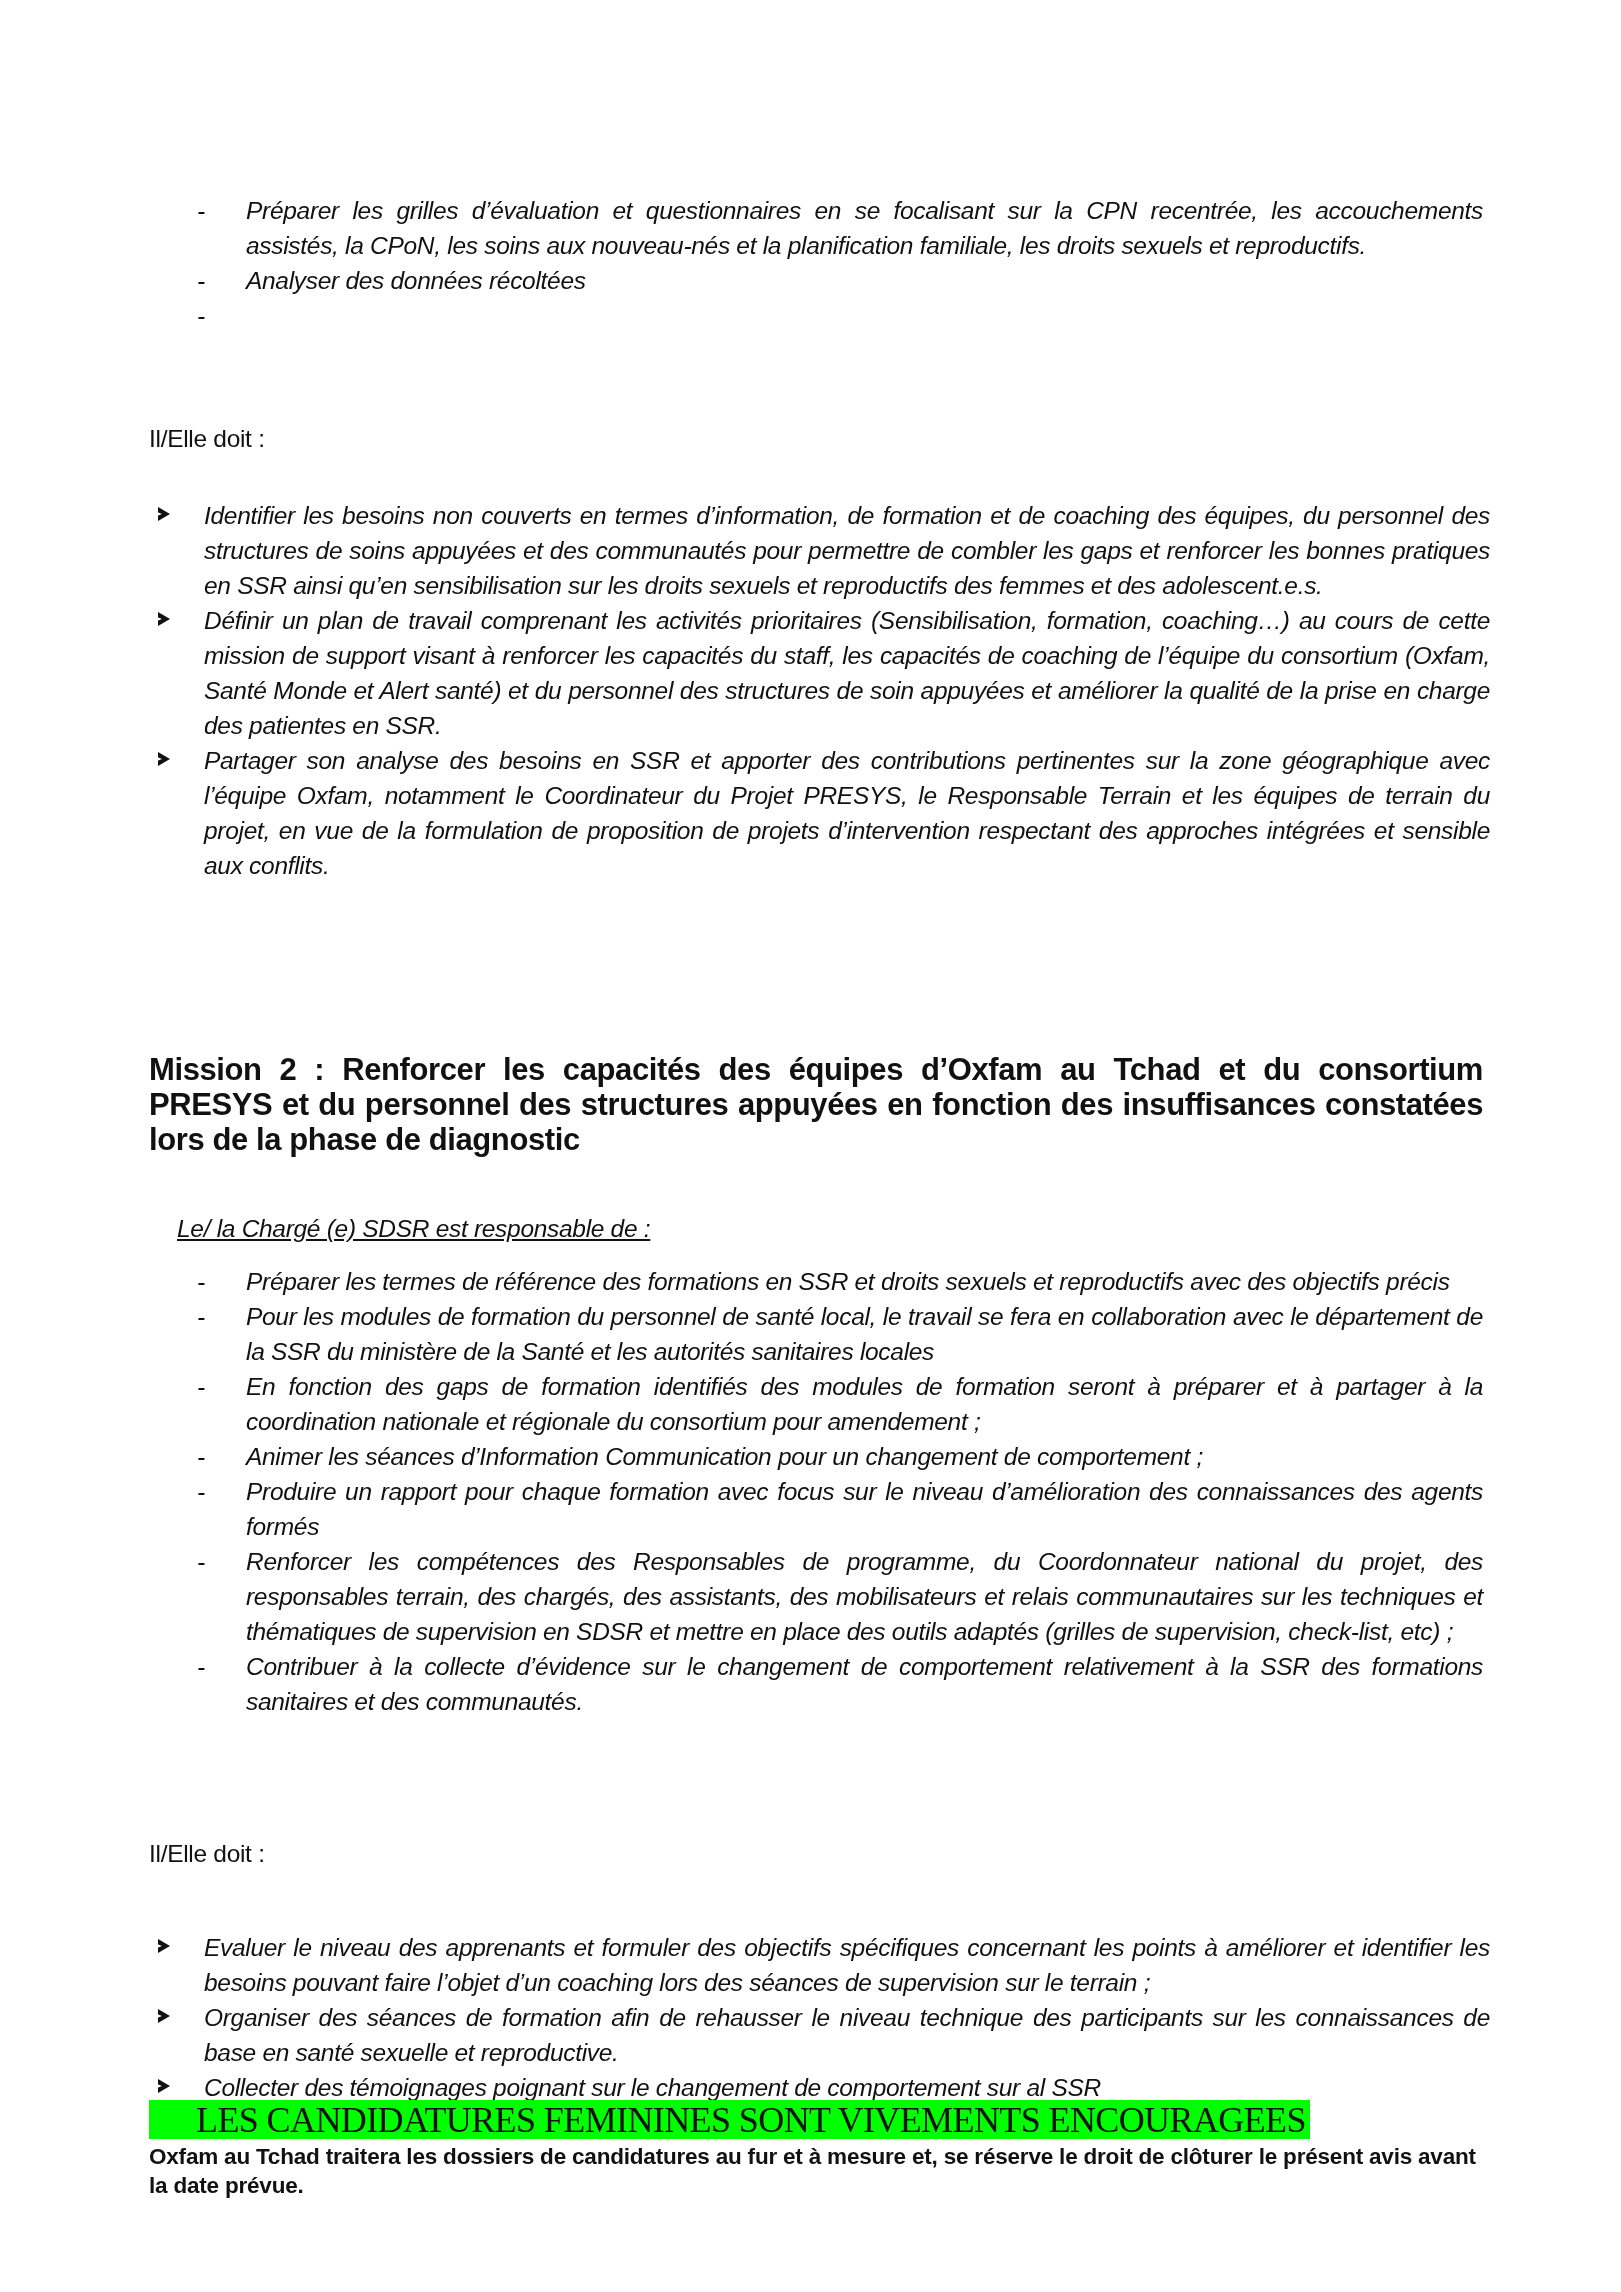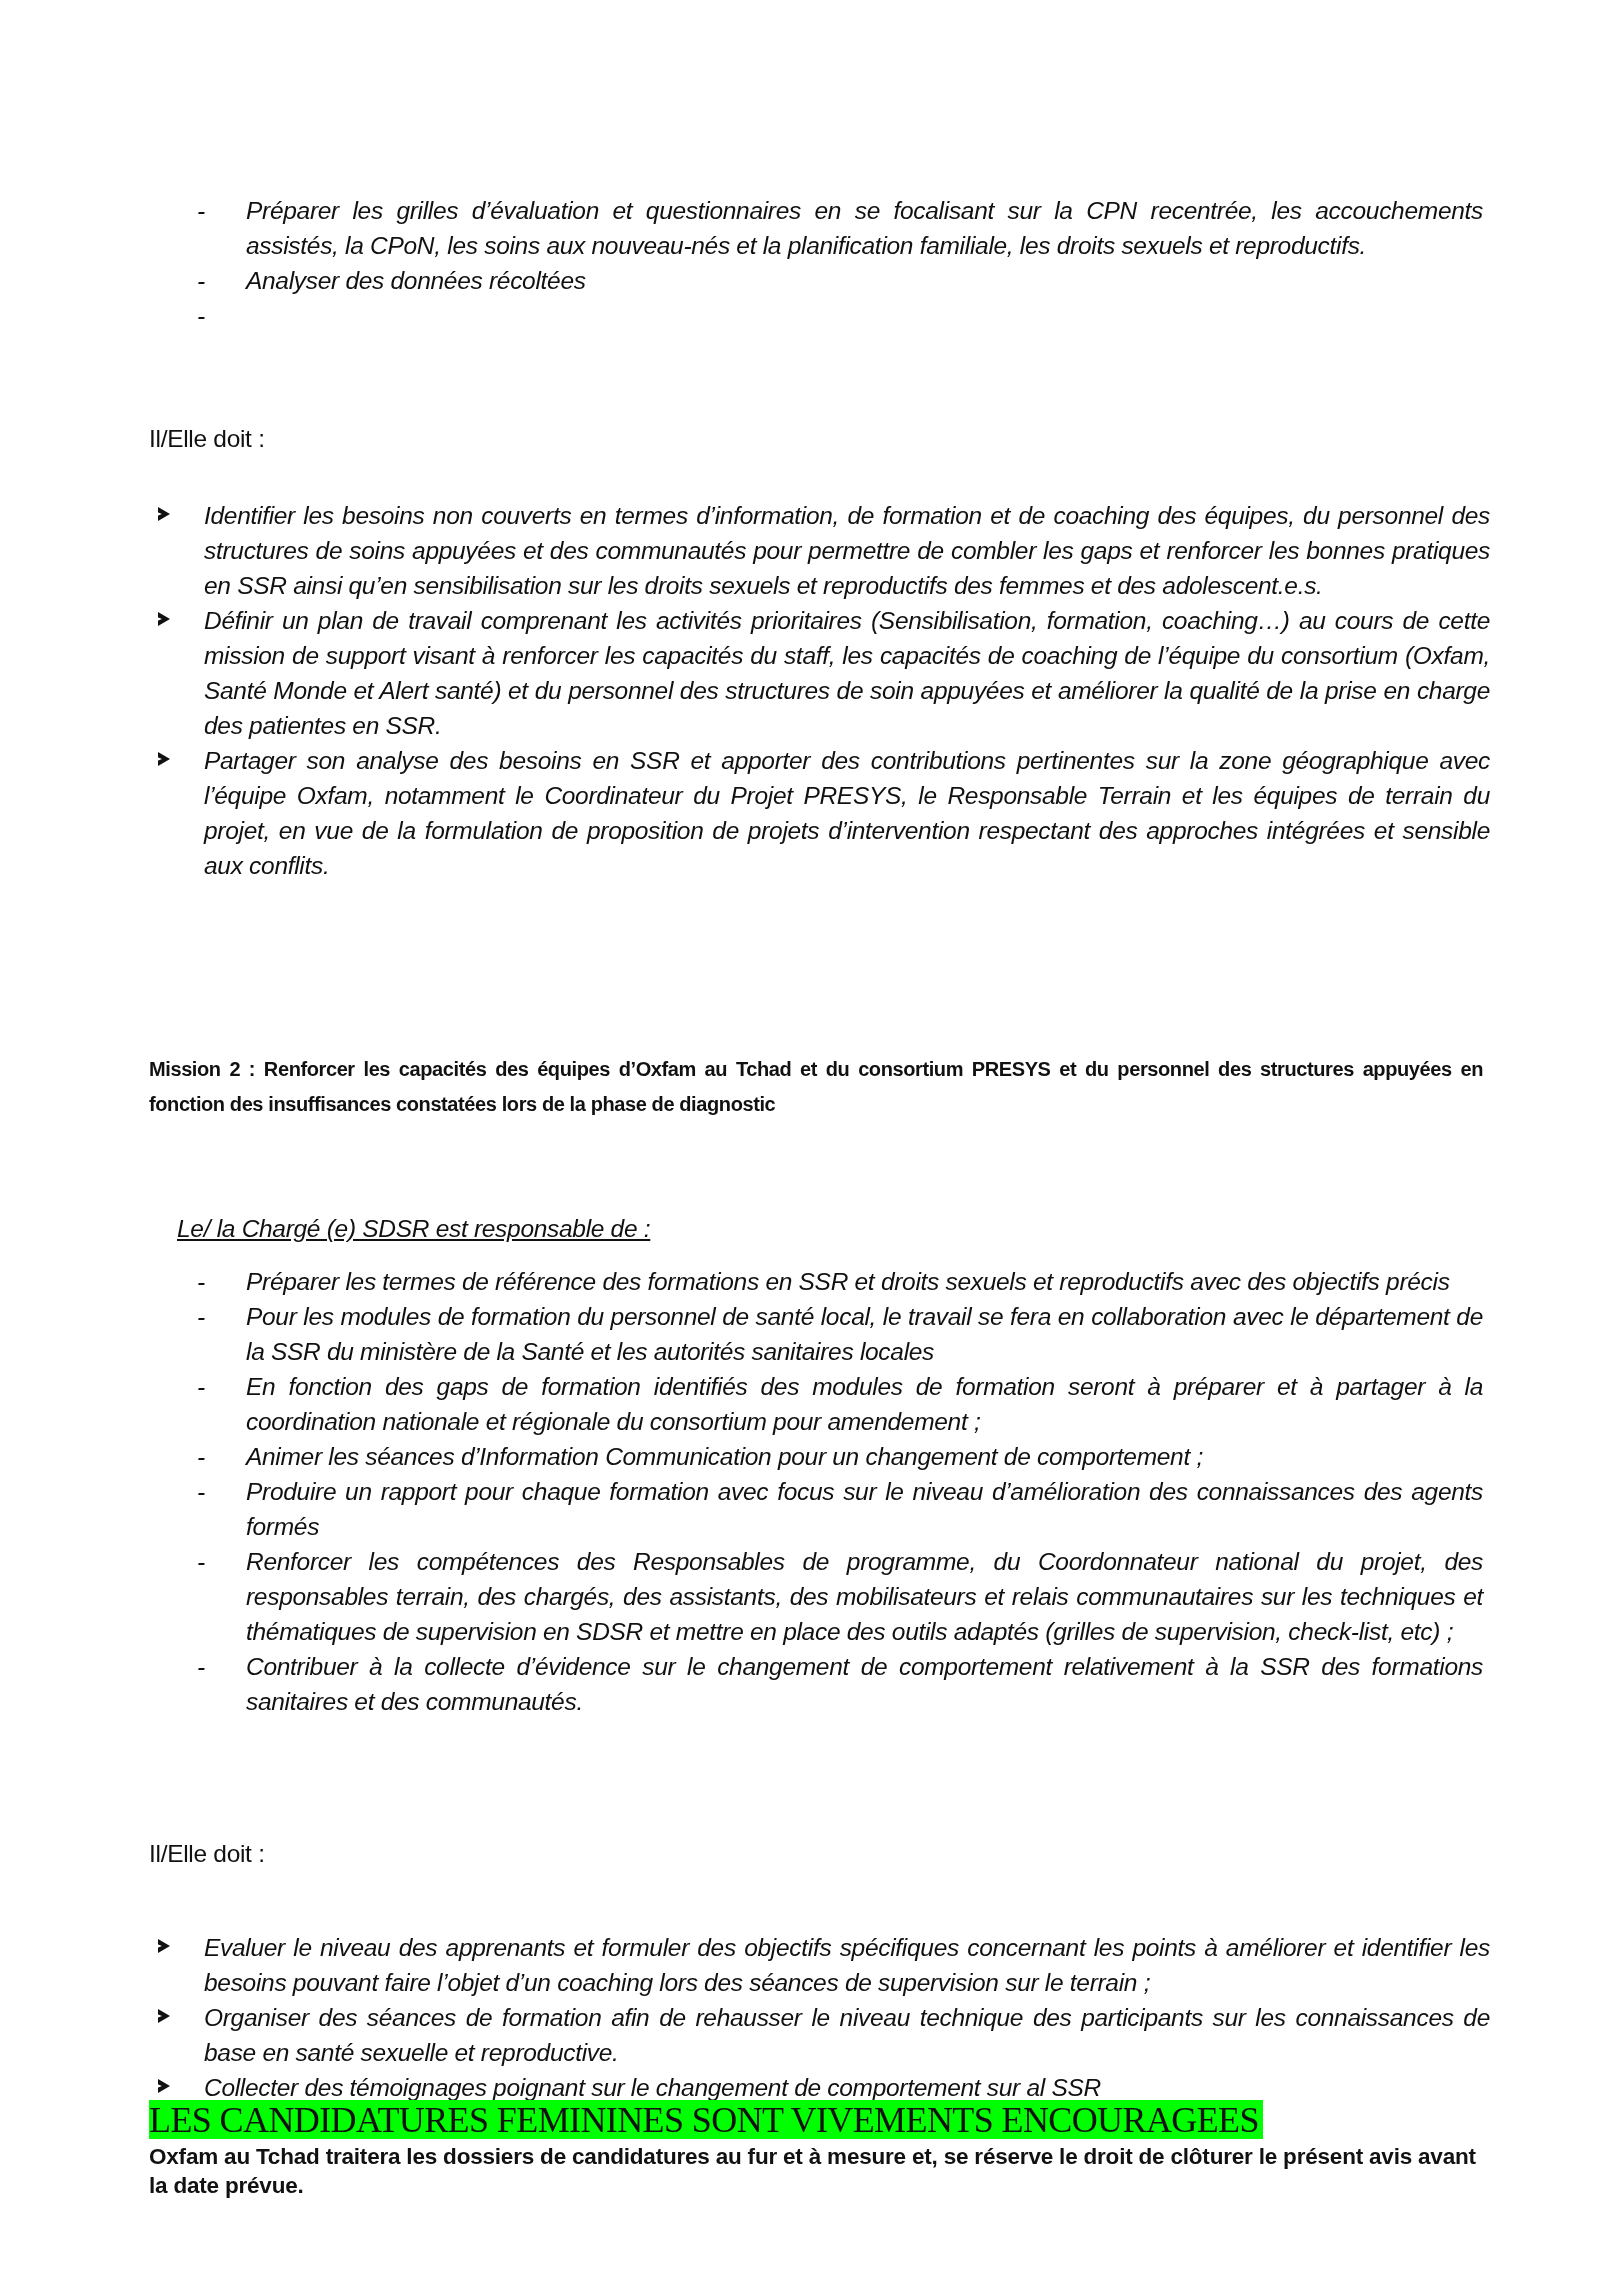--- a/index.html
+++ b/index.html
@@ -25,21 +25,21 @@
     }
     .arrow-list li .arrow::after {
       content: ""; position: absolute; left: -12.7px; top: -2px; width: 0; height: 0;
       border-top: 2px solid transparent; border-bottom: 2px solid transparent;
       border-left: 5.9px solid #fff;
     }
 
     .label { position: absolute; left: 149px; }
     .heading {
       position: absolute; left: 149px; width: 1334px;
-      font-size: 20px; line-height: 35px; font-weight: bold; letter-spacing: -0.4px;
+      font-size: 31px; line-height: 35px; font-weight: bold; letter-spacing: -0.4px;
     }
     .underline-label { text-decoration: underline; margin-left: 28px; }
 
     .banner {
       position: absolute; left: 149px; top: 2100px; height: 39px;
       background: #00ff00; padding: 0 3.9px 0 0;
       font-family: "Liberation Serif", serif; font-size: 36px; line-height: 40px;
       color: #111; letter-spacing: -0.6px; white-space: nowrap;
     }
     .footer-note {
@@ -83,17 +83,17 @@
   </ul>
 
   <div class="label txt" style="top:1836px;">Il/Elle doit :</div>
 
   <ul class="arrow-list txt just" style="top:1923px;">
     <li><span class="arrow"></span><span>Evaluer le niveau des apprenants et formuler des objectifs spécifiques concernant les points à améliorer et identifier les besoins pouvant faire l’objet d’un coaching lors des séances de supervision sur le terrain ;</span></li>
     <li><span class="arrow"></span><span>Organiser des séances de formation afin de rehausser le niveau technique des participants sur les connaissances de base en santé sexuelle et reproductive.</span></li>
     <li><span class="arrow"></span><span>Collecter des témoignages poignant sur le changement de comportement sur al SSR</span></li>
   </ul>
 
-  <div class="banner" style="background: rgb(0, 255, 0);">LES CANDIDATURES FEMININES SONT VIVEMENTS ENCOURAGEES</div>
+  <div class="banner" style="background: rgb(0, 255, 0); padding-left: 47px;">LES CANDIDATURES FEMININES SONT VIVEMENTS ENCOURAGEES</div>
 
   <div class="footer-note">Oxfam au Tchad traitera les dossiers de candidatures au fur et à mesure et, se réserve le droit de clôturer le présent avis avant la date prévue.</div>
 </div>
 
 
 </body></html>

